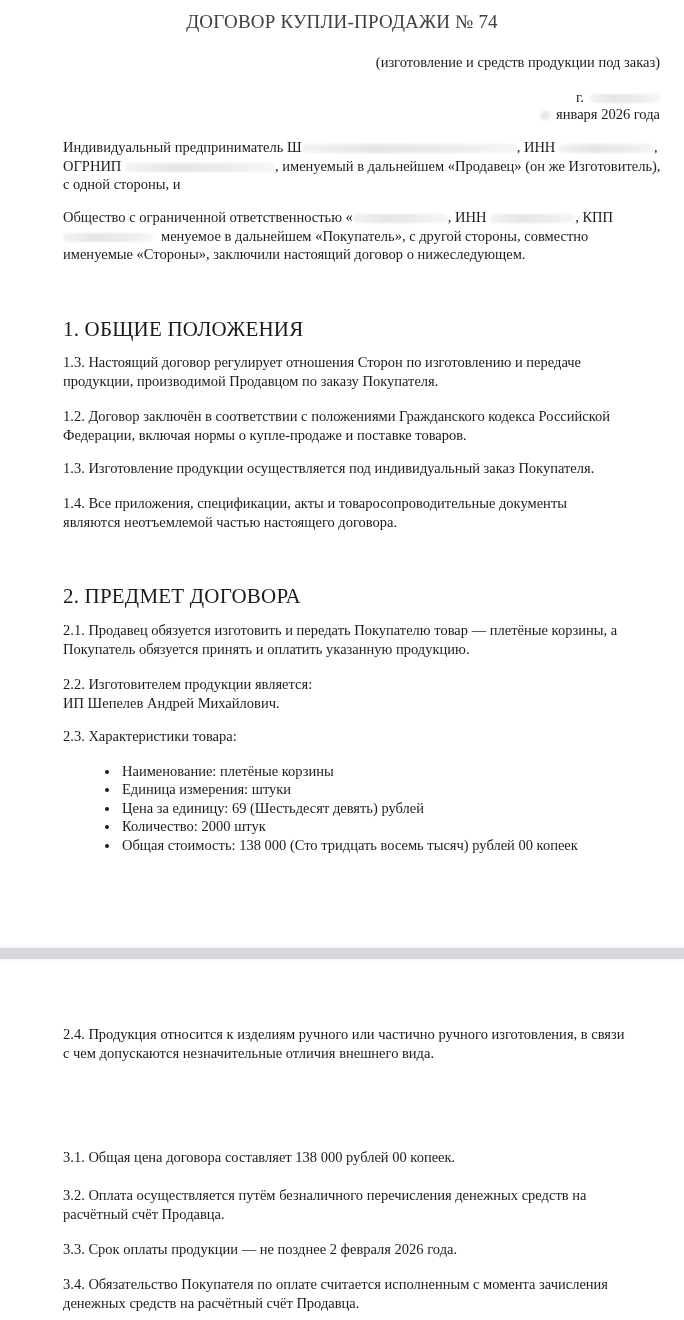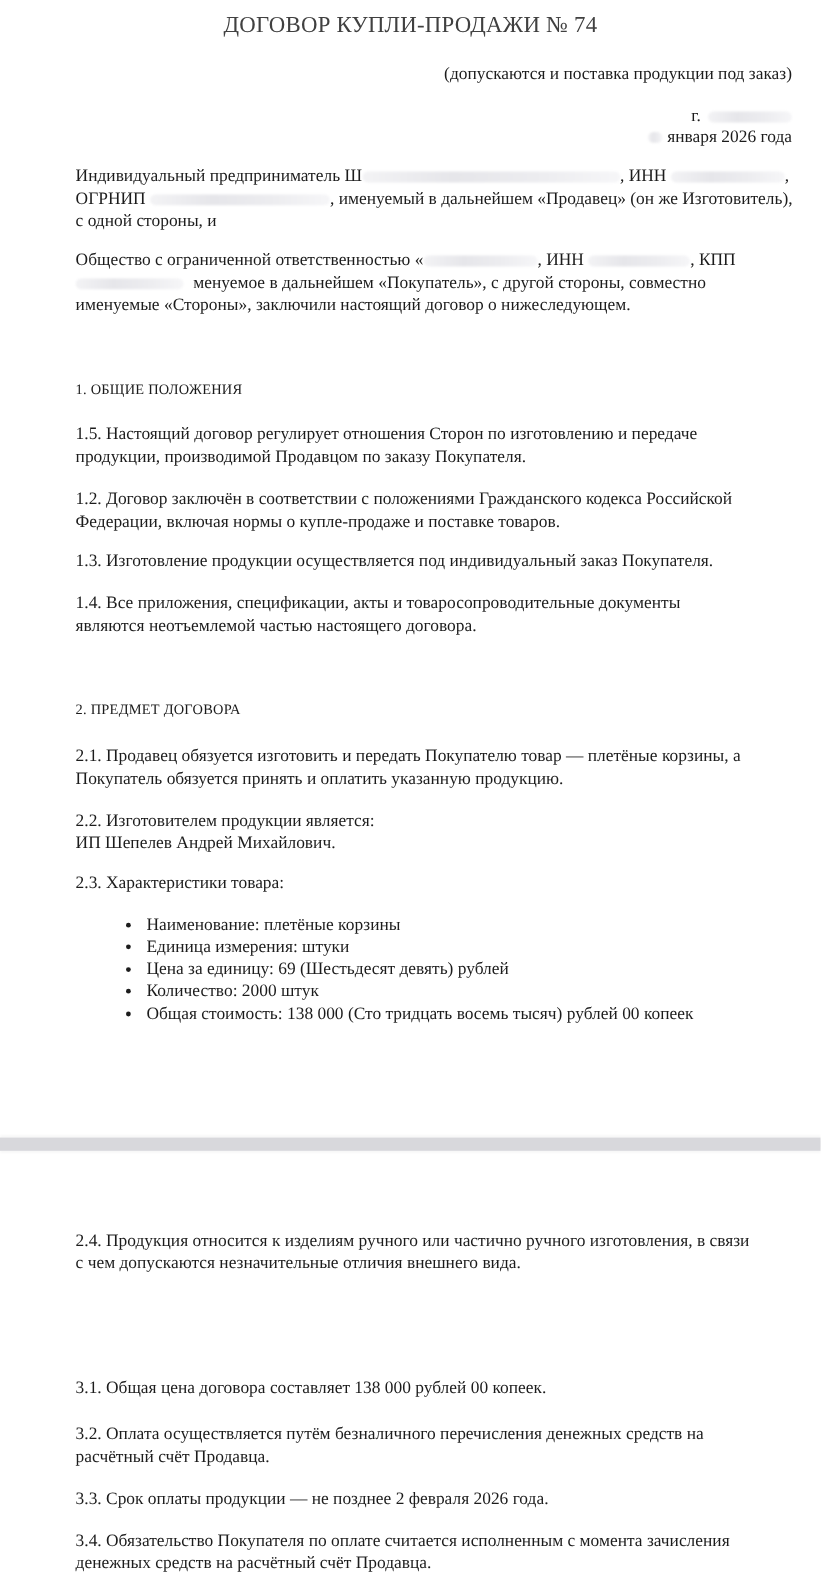--- a/index.html
+++ b/index.html
@@ -24,21 +24,21 @@
   }
   .right { text-align: right; }
   .body-text {
     font-size: 14.5px;
     line-height: 18.6px;
   }
   .ml { white-space: pre-line; }     
   .nowrap { white-space: nowrap; }
 
   .heading {
-    font-size: 12px;
+    font-size: 21px;
     letter-spacing: 0.2px;
     color: #1a1a1a;
   }
 
   
   .redact {
     display: inline-block;
     height: 9px;
     border-radius: 5px;
     background: linear-gradient(90deg, #f3f3f5 0%, #e6e6ea 35%, #ededf0 70%, #f6f6f8 100%);
@@ -74,21 +74,21 @@
     font-family: Liberation Serif, serif;
   }
 </style>
 </head>
 <body>
 
 <div class="page">
 
   <div class="abs title" style="top:11px; left:0; right:0;">ДОГОВОР КУПЛИ-ПРОДАЖИ № 74</div>
 
-  <div class="abs body-text right" style="top:53px;">(допускаются и поставка продукции под заказ)</div>
+  <div class="abs body-text right" style="top:53px;">(изготовление и средств продукции под заказ)</div>
 
   <div class="abs body-text right nowrap" style="top:88px;">
     <span>г.</span><span class="redact r-w70"></span>
   </div>
 
   <div class="abs body-text right nowrap" style="top:105px;">
     <span class="redact r-w12"></span><span>января 2026 года</span>
   </div>
 
   <div class="abs body-text" style="top:208px;">
@@ -108,21 +108,21 @@
       <span class="redact r-w95"></span><span>,</span>
     </div>
     <div class="nowrap">
       <span>ОГРНИП</span>
       <span class="redact r-w150"></span><span>, именуемый в дальнейшем «Продавец» (он же Изготовитель),</span>
     </div>
     <div>с одной стороны, и</div>
   </div>
 
   <div class="abs heading" style="top:317px;">1. ОБЩИЕ ПОЛОЖЕНИЯ</div>
-  <div class="abs body-text ml" style="top:353px;">1.5. Настоящий договор регулирует отношения Сторон по изготовлению и передаче
+  <div class="abs body-text ml" style="top:353px;">1.3. Настоящий договор регулирует отношения Сторон по изготовлению и передаче
 продукции, производимой Продавцом по заказу Покупателя.</div>
   <div class="abs body-text ml" style="top:407px;">1.2. Договор заключён в соответствии с положениями Гражданского кодекса Российской
 Федерации, включая нормы о купле-продаже и поставке товаров.</div>
   <div class="abs body-text ml" style="top:459px;">1.3. Изготовление продукции осуществляется под индивидуальный заказ Покупателя.</div>
   <div class="abs body-text ml" style="top:494px;">1.4. Все приложения, спецификации, акты и товаросопроводительные документы
 являются неотъемлемой частью настоящего договора.</div>
 
   <div class="abs heading" style="top:584px;">2. ПРЕДМЕТ ДОГОВОРА</div>
   <div class="abs body-text ml" style="top:621px;">2.1. Продавец обязуется изготовить и передать Покупателю товар — плетёные корзины, а
 Покупатель обязуется принять и оплатить указанную продукцию.</div>

